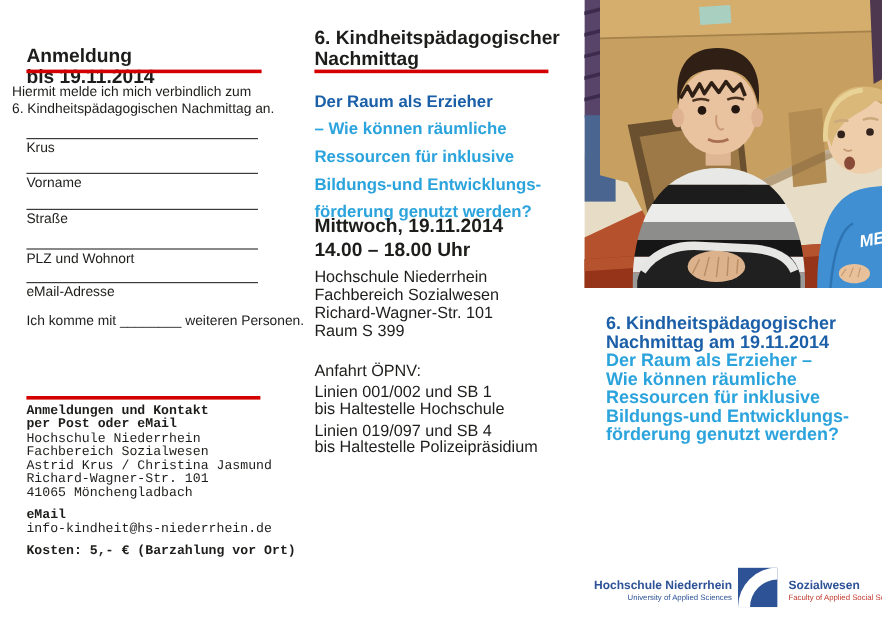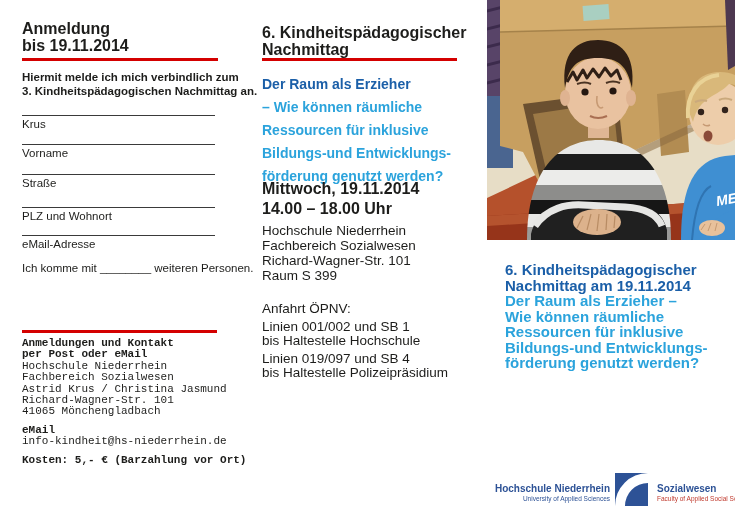--- a/index.html
+++ b/index.html
@@ -29,29 +29,29 @@
   .right-head{font-size:15px;font-weight:bold;line-height:15.5px;}
   .logo-name{font-size:10px;font-weight:bold;line-height:11px;color:var(--logo-blue);}
   .logo-sub{font-size:6.5px;line-height:8px;color:var(--logo-blue);margin-top:1px;}
   .logo-sub.red{color:#c03a2e;}
 </style>
 </head>
 <body>
 
 <div class="page">
 
-  <div class="abs col-title nowrap" style="left:22px;top:20px;">
+  <div class="abs col-title nowrap" style="left:22px;top:39px;">
     <div>Anmeldung</div>
     <div>bis 19.11.2014</div>
   </div>
   <div class="rule" style="left:22px;top:58px;width:196px;"></div>
 
-  <div class="abs body-text nowrap" style="left:22px;top:70px;font-weight:bold;">
+  <div class="abs body-text nowrap" style="left:10px;top:70px;">
     <div>Hiermit melde ich mich verbindlich zum</div>
-    <div>3. Kindheitspädagogischen Nachmittag an.</div>
+    <div>6. Kindheitspädagogischen Nachmittag an.</div>
   </div>
 
   <div class="field" style="top:115px;">
     <div class="field-line"></div>
     <div class="field-label">Krus</div>
   </div>
   <div class="field" style="top:143.5px;">
     <div class="field-line"></div>
     <div class="field-label">Vorname</div>
   </div>

